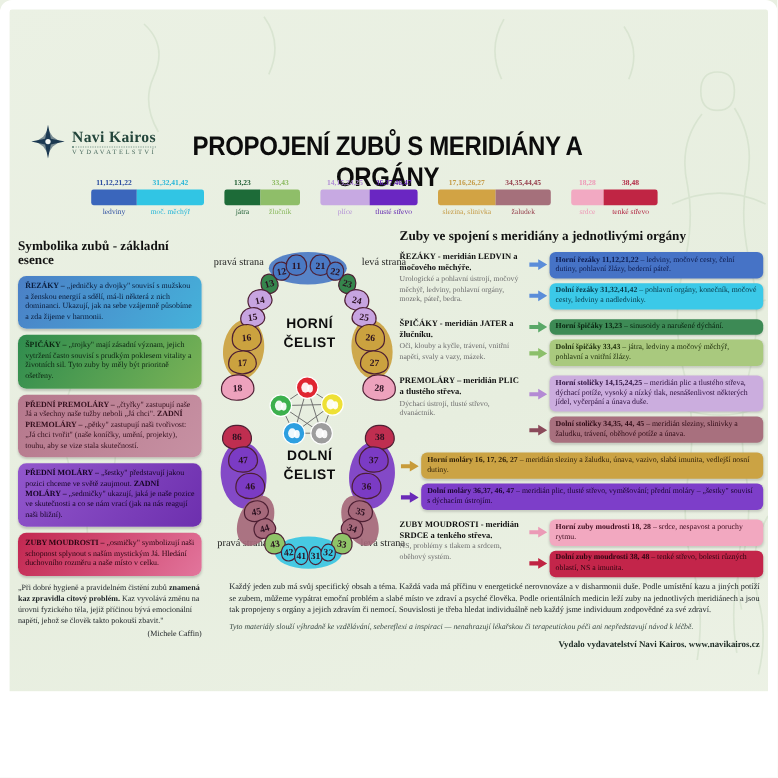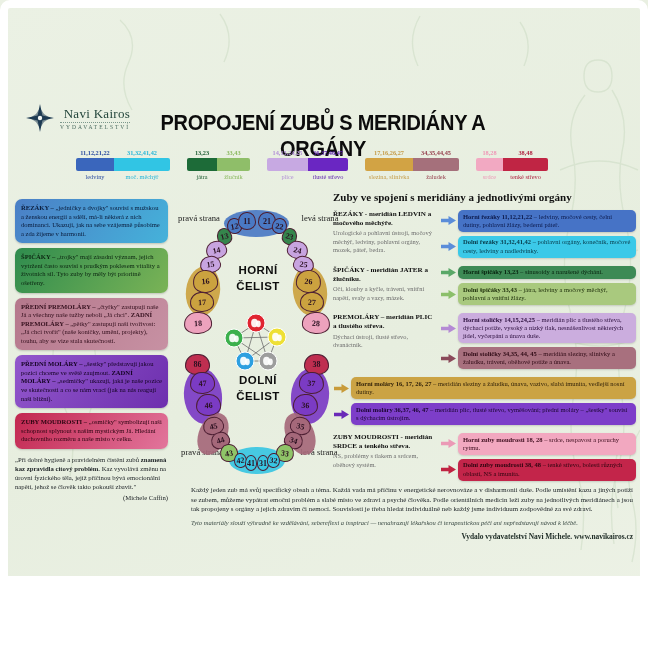--- a/index.html
+++ b/index.html
@@ -7,21 +7,21 @@
   .page{position:relative;width:648px;height:648px;background:#fff;}
   .sheet{position:absolute;inset:0;background:linear-gradient(160deg,#ebf1e4 0%,#e7eedf 55%,#edf2e6 100%);}
   .frame{position:absolute;inset:0;border:8px solid #fff;border-radius:10px;pointer-events:none;z-index:60;}
   .bottom-mask{position:absolute;left:0;right:0;top:576px;height:72px;background:#fff;z-index:55;}
   .bgart{position:absolute;inset:0;z-index:0;opacity:.65;}
   .layer{position:absolute;inset:0;z-index:2;}
 
   
   .logo{position:absolute;left:26px;top:104px;display:flex;align-items:center;gap:6px;}
   .logo-star{width:28px;height:28px;}
-  .logo-txt .ln1{font-weight:normal;font-size:13px;color:#23453b;letter-spacing:.3px;text-align:right;}
+  .logo-txt .ln1{font-weight:bold;font-size:13px;color:#23453b;letter-spacing:.3px;}
   .logo-txt .ln2{font-size:5.5px;letter-spacing:2px;color:#4a6a5e;border-top:1px dotted #7d998d;padding-top:1px;}
   .title{position:absolute;left:150px;top:110px;width:346px;text-align:center;
          font-family:"Liberation Sans",sans-serif;font-weight:900;font-size:20px;color:#0c0c0c;
          letter-spacing:-0.3px;transform:scaleY(1.12);transform-origin:top;}
 
   
   #legend{position:absolute;left:76px;top:149px;display:flex;gap:17px;z-index:3;}
   .lgroup{display:flex;flex-direction:column;}
   .lnums,.llabs{display:flex;}
   .ln,.ll{font-size:6.3px;text-align:center;white-space:nowrap;overflow:visible;font-weight:bold;}
@@ -171,20 +171,21 @@
             </div>
             <div class="llabs">
               <span class="ll" style="width: 27px; color: rgb(238, 151, 182);">srdce</span>
               <span class="ll" style="width: 45px; color: rgb(176, 35, 64);">tenké střevo</span>
             </div>
           </div>
         </div>
     </div>
 
     <div class="leftcol">
+      <div class="colhead">Symbolika zubů - základní esence</div>
       <div id="left-blocks">
           <div class="block" style="background: linear-gradient(125deg, rgb(75, 127, 198), rgb(69, 178, 218)); color: rgb(10, 28, 60);"><span class="bb">ŘEZÁKY – </span><span class="bt">„jedničky a dvojky" souvisí s mužskou a ženskou energií a sdělí, má-li některá z nich dominanci. Ukazují, jak na sebe vzájemně působíme a zda žijeme v harmonii.</span></div>
           <div class="block" style="background: linear-gradient(125deg, rgb(47, 140, 78), rgb(122, 179, 86)); color: rgb(12, 38, 18);"><span class="bb">ŠPIČÁKY – </span><span class="bt">„trojky" mají zásadní význam, jejich vytržení často souvisí s prudkým poklesem vitality a životních sil. Tyto zuby by měly být prioritně ošetřeny.</span></div>
           <div class="block" style="background: linear-gradient(125deg, rgb(181, 120, 140), rgb(199, 145, 163)); color: rgb(53, 16, 30);"><span class="bb">PŘEDNÍ PREMOLÁRY – </span><span class="bt">„čtyřky" zastupují naše Já a všechny naše tužby neboli „Já chci". </span><span class="bb">ZADNÍ PREMOLÁRY – </span><span class="bt">„pětky" zastupují naši tvořivost: „Já chci tvořit" (naše koníčky, umění, projekty), touhu, aby se vize stala skutečností.</span></div>
           <div class="block" style="background: linear-gradient(125deg, rgb(146, 87, 204), rgb(109, 47, 174)); color: rgb(21, 4, 36);"><span class="bb">PŘEDNÍ MOLÁRY – </span><span class="bt">„šestky" představují jakou pozici chceme ve světě zaujmout. </span><span class="bb">ZADNÍ MOLÁRY – </span><span class="bt">„sedmičky" ukazují, jaká je naše pozice ve skutečnosti a co se nám vrací (jak na nás reagují naši bližní).</span></div>
           <div class="block" style="background: linear-gradient(125deg, rgb(194, 39, 80), rgb(226, 117, 156)); color: rgb(44, 5, 18);"><span class="bb">ZUBY MOUDROSTI – </span><span class="bt">„osmičky" symbolizují naši schopnost splynout s naším mystickým Já. Hledání duchovního rozměru a naše místo v celku.</span></div>
         </div>
       <div class="quote">
         <span>„Při dobré hygieně a pravidelném čistění zubů </span><span class="qb">znamená kaz zpravidla citový problém.</span><span> Kaz vyvolává změnu na úrovni fyzického těla, jejíž příčinou bývá emocionální napětí, jehož se člověk takto pokouší zbavit."</span>
         <div class="qauthor">(Michele Caffin)</div>
@@ -459,19 +460,19 @@
                 <div class="rbox" style="background: rgb(195, 37, 74); color: rgb(46, 5, 16);"><span class="rbt">Dolní zuby moudrosti 38, 48</span><span class="rbtx"> – tenké střevo, bolesti různých oblastí, NS a imunita.</span></div>
               </div>
             </div>
           </div>
         </div>
     </div>
 
     <div class="footcol">
       <div class="fpar">Každý jeden zub má svůj specifický obsah a téma. Každá vada má příčinu v energetické nerovnováze a v disharmonii duše. Podle umístění kazu a jiných potíží se zubem, můžeme vypátrat emoční problém a slabé místo ve zdraví a psyché člověka. Podle orientálních medicin leží zuby na jednotlivých meridiánech a jsou tak propojeny s orgány a jejich zdravím či nemocí. Souvislosti je třeba hledat individuálně neb každý jsme individuum zodpovědné za své zdraví.</div>
       <div class="fdisc">Tyto materiály slouží výhradně ke vzdělávání, sebereflexi a inspiraci — nenahrazují lékařskou či terapeutickou péči ani nepředstavují návod k léčbě.</div>
-      <div class="fpub">Vydalo vydavatelství Navi Michele. www.navikairos.cz</div>
+      <div class="fpub">Vydalo vydavatelství Navi Kairos. www.navikairos.cz</div>
     </div>
 
     <div class="bottom-mask"></div>
   </div>
   <div class="frame"></div>
 </div>
 
 </body></html>

